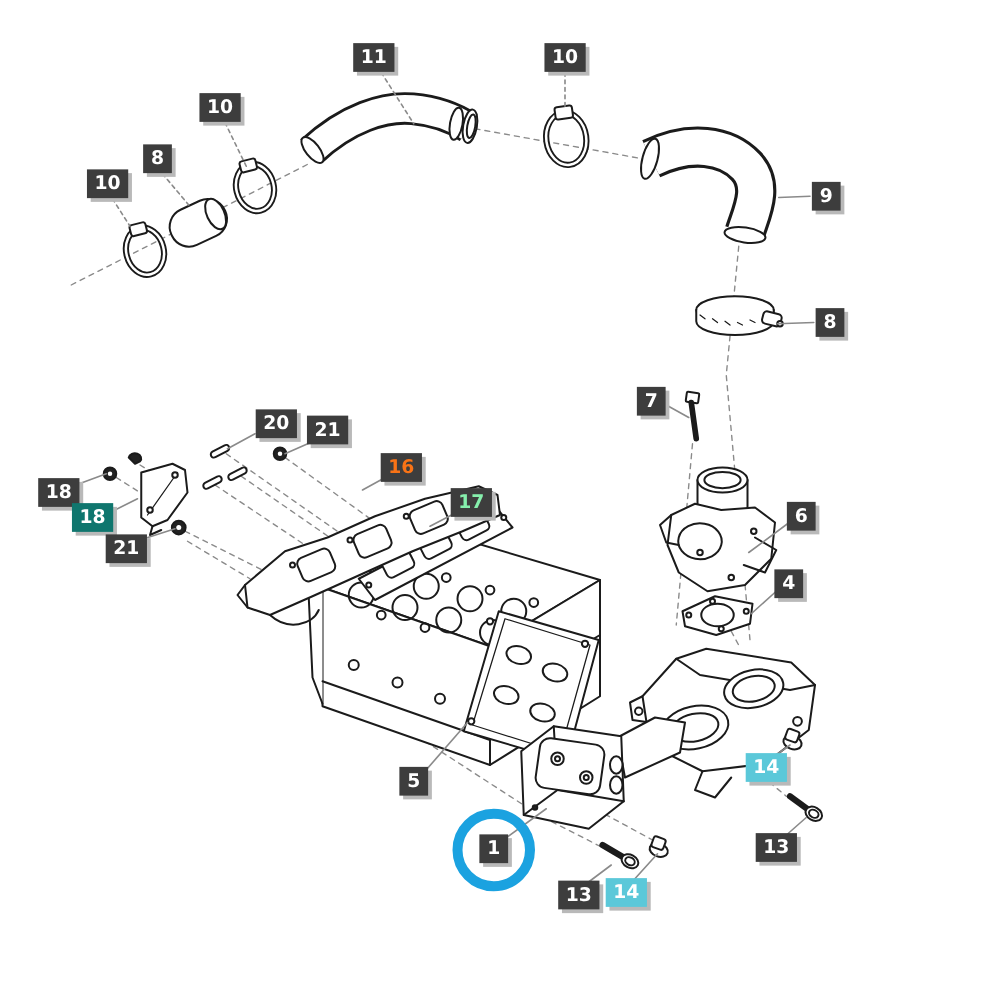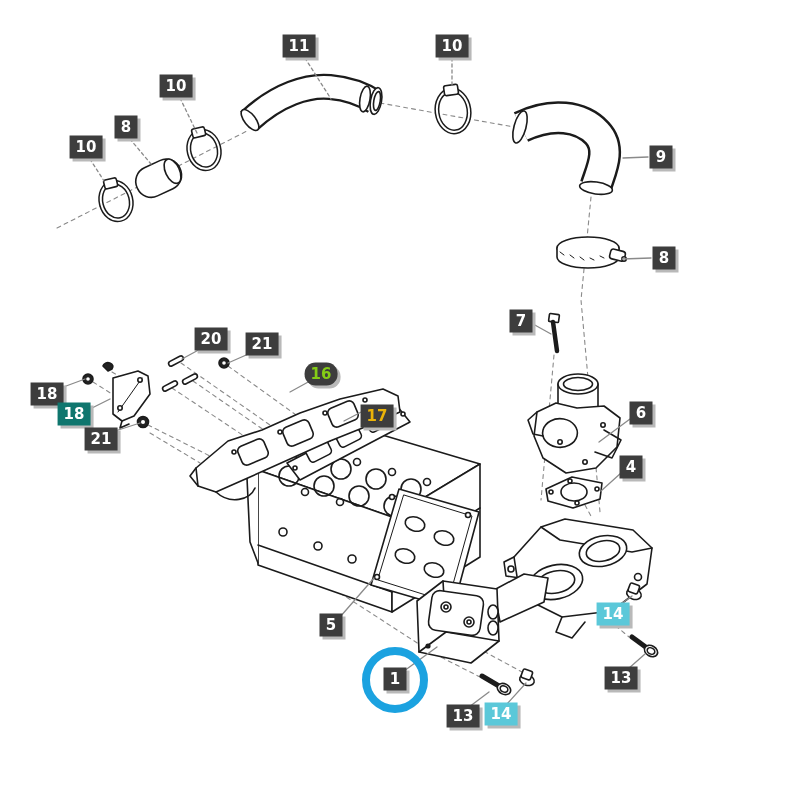--- a/index.html
+++ b/index.html
@@ -282,24 +282,24 @@
       <div class="callout" style="left: 299px; top: 46px; background: rgb(61, 61, 61); color: rgb(255, 255, 255); box-shadow: rgb(185, 185, 185) 3px 3px 0px;">11</div>
       <div class="callout" style="left: 452px; top: 46px; background: rgb(61, 61, 61); color: rgb(255, 255, 255); box-shadow: rgb(185, 185, 185) 3px 3px 0px;">10</div>
       <div class="callout" style="left: 176px; top: 86px; background: rgb(61, 61, 61); color: rgb(255, 255, 255); box-shadow: rgb(185, 185, 185) 3px 3px 0px;">10</div>
       <div class="callout" style="left: 126px; top: 127px; background: rgb(61, 61, 61); color: rgb(255, 255, 255); box-shadow: rgb(185, 185, 185) 3px 3px 0px;">8</div>
       <div class="callout" style="left: 86px; top: 147px; background: rgb(61, 61, 61); color: rgb(255, 255, 255); box-shadow: rgb(185, 185, 185) 3px 3px 0px;">10</div>
       <div class="callout" style="left: 661px; top: 157px; background: rgb(61, 61, 61); color: rgb(255, 255, 255); box-shadow: rgb(185, 185, 185) 3px 3px 0px;">9</div>
       <div class="callout" style="left: 664px; top: 258px; background: rgb(61, 61, 61); color: rgb(255, 255, 255); box-shadow: rgb(185, 185, 185) 3px 3px 0px;">8</div>
       <div class="callout" style="left: 521px; top: 321px; background: rgb(61, 61, 61); color: rgb(255, 255, 255); box-shadow: rgb(185, 185, 185) 3px 3px 0px;">7</div>
       <div class="callout" style="left: 641px; top: 413px; background: rgb(61, 61, 61); color: rgb(255, 255, 255); box-shadow: rgb(185, 185, 185) 3px 3px 0px;">6</div>
       <div class="callout" style="left: 631px; top: 467px; background: rgb(61, 61, 61); color: rgb(255, 255, 255); box-shadow: rgb(185, 185, 185) 3px 3px 0px;">4</div>
-      <div class="callout" style="left: 211px; top: 339px; background: rgb(61, 61, 61); color: rgb(255, 255, 255); box-shadow: rgb(185, 185, 185) 3px 3px 0px;">20</div>
+      <div class="callout" style="left: 221px; top: 339px; background: rgb(61, 61, 61); color: rgb(255, 255, 255); box-shadow: rgb(185, 185, 185) 3px 3px 0px;">20</div>
       <div class="callout" style="left: 262px; top: 344px; background: rgb(61, 61, 61); color: rgb(255, 255, 255); box-shadow: rgb(185, 185, 185) 3px 3px 0px;">21</div>
-      <div class="callout" style="left: 321px; top: 374px; background: rgb(61, 61, 61); color: #84cc16; box-shadow: rgb(185, 185, 185) 3px 3px 0px; border-radius: 11px;">16</div>
-      <div class="callout" style="left: 377px; top: 416px; background: rgb(61, 61, 61); color: #eab308; box-shadow: rgb(185, 185, 185) 3px 3px 0px;">17</div>
+      <div class="callout" style="left: 321px; top: 374px; background: rgb(61, 61, 61); color: #f97316; box-shadow: rgb(185, 185, 185) 3px 3px 0px;">16</div>
+      <div class="callout" style="left: 377px; top: 402px; background: rgb(61, 61, 61); color: #86efac; box-shadow: rgb(185, 185, 185) 3px 3px 0px;">17</div>
       <div class="callout" style="left: 47px; top: 394px; background: rgb(61, 61, 61); color: rgb(255, 255, 255); box-shadow: rgb(185, 185, 185) 3px 3px 0px;">18</div>
       <div class="callout" style="left: 74px; top: 414px; background: #0f766e; color: rgb(255, 255, 255); box-shadow: rgb(185, 185, 185) 3px 3px 0px;">18</div>
       <div class="callout" style="left: 101px; top: 439px; background: rgb(61, 61, 61); color: rgb(255, 255, 255); box-shadow: rgb(185, 185, 185) 3px 3px 0px;">21</div>
       <div class="callout" style="left: 331px; top: 625px; background: rgb(61, 61, 61); color: rgb(255, 255, 255); box-shadow: rgb(185, 185, 185) 3px 3px 0px;">5</div>
       <div class="callout" style="left: 395px; top: 679px; background: rgb(61, 61, 61); color: rgb(255, 255, 255); box-shadow: rgb(185, 185, 185) 3px 3px 0px;">1</div>
       <div class="callout" style="left: 463px; top: 716px; background: rgb(61, 61, 61); color: rgb(255, 255, 255); box-shadow: rgb(185, 185, 185) 3px 3px 0px;">13</div>
       <div class="callout" style="left: 501px; top: 714px; background: rgb(91, 200, 217); color: rgb(255, 255, 255); box-shadow: rgb(185, 185, 185) 3px 3px 0px;">14</div>
       <div class="callout" style="left: 613px; top: 614px; background: rgb(91, 200, 217); color: rgb(255, 255, 255); box-shadow: rgb(185, 185, 185) 3px 3px 0px;">14</div>
       <div class="callout" style="left: 621px; top: 678px; background: rgb(61, 61, 61); color: rgb(255, 255, 255); box-shadow: rgb(185, 185, 185) 3px 3px 0px;">13</div>
     </div>

